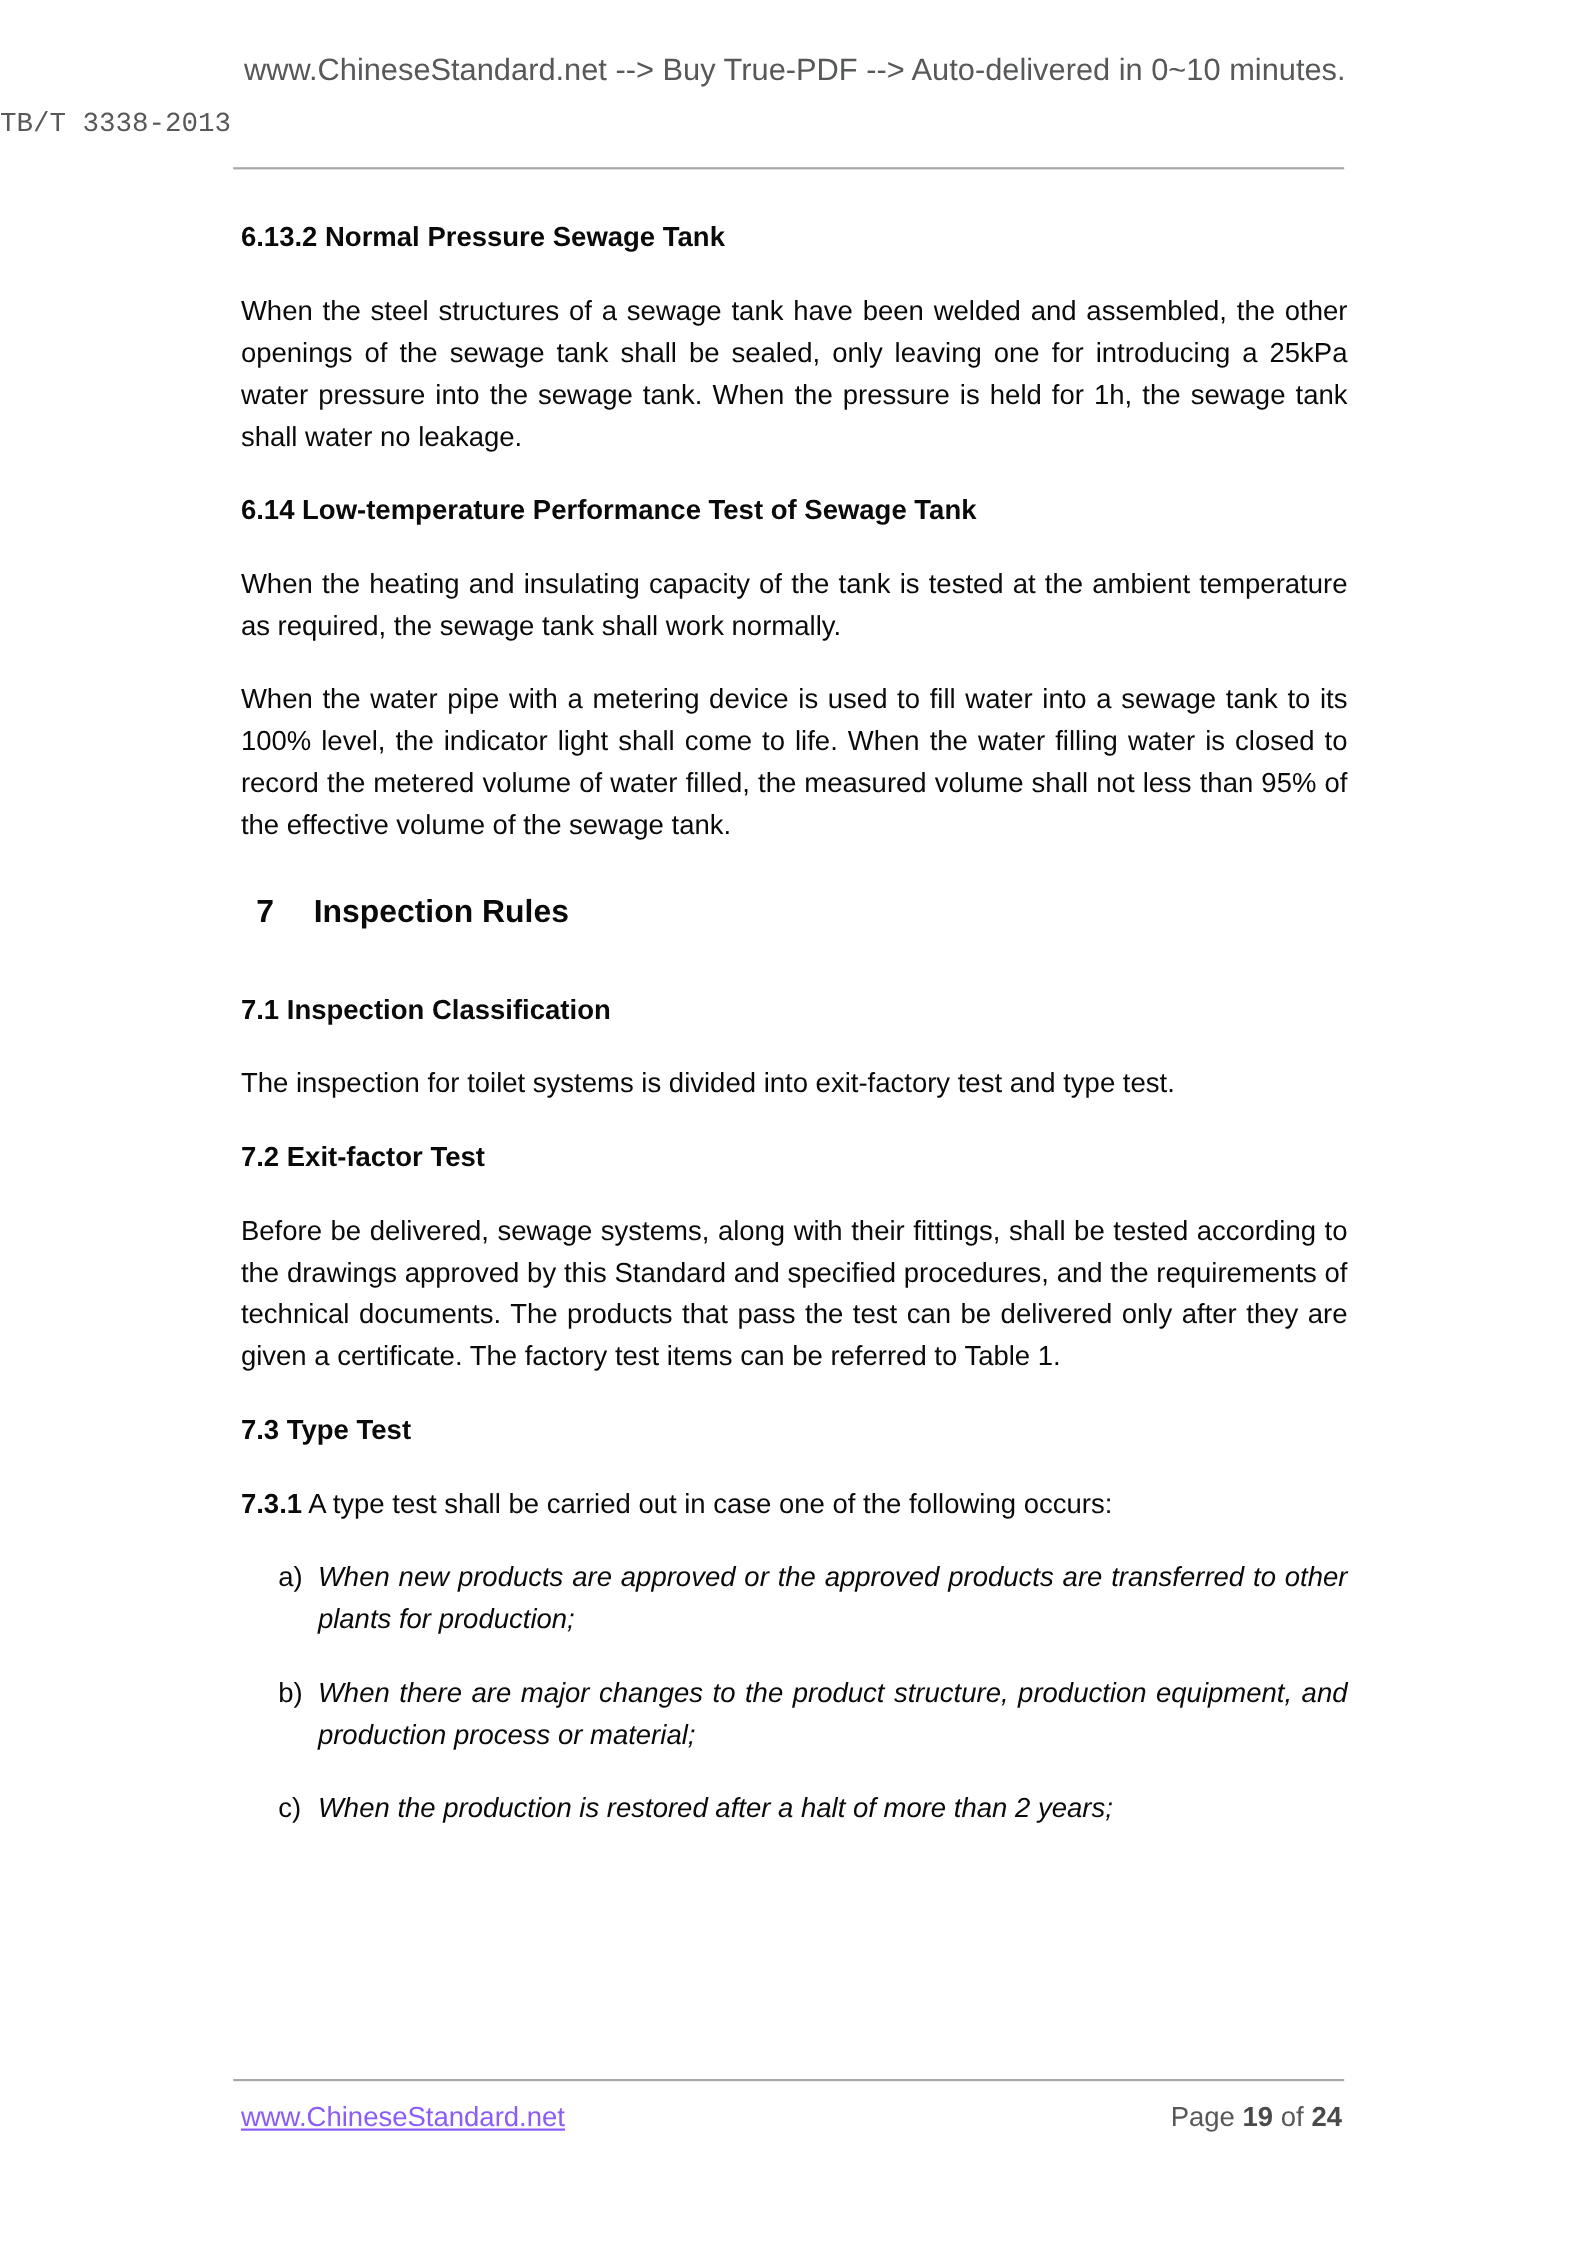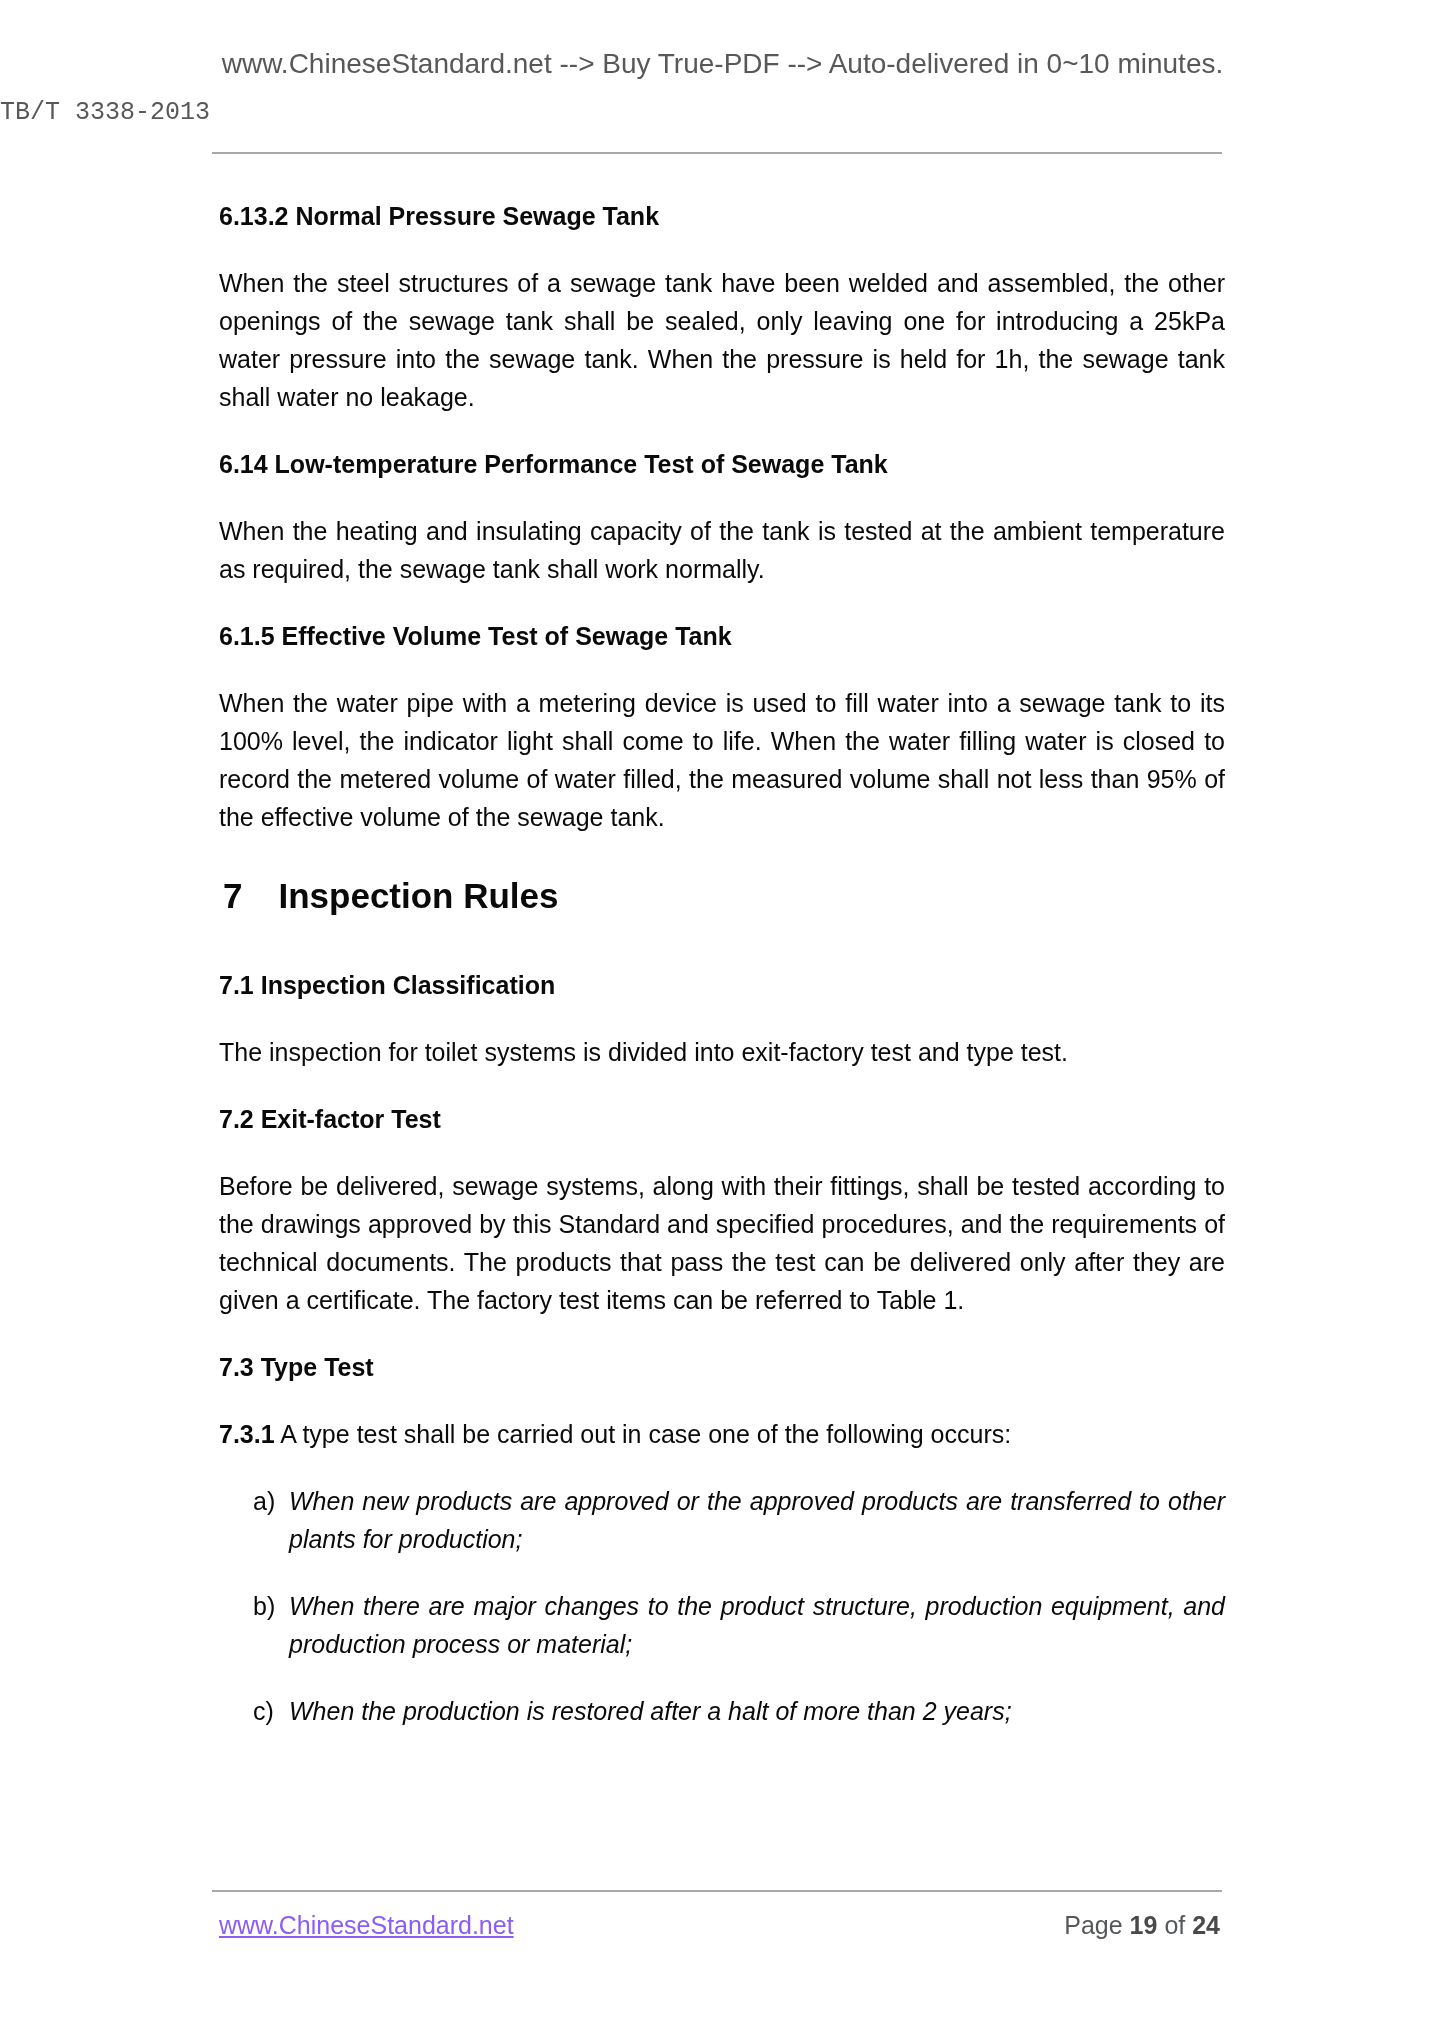--- a/index.html
+++ b/index.html
@@ -64,24 +64,24 @@
   .doc p.just {
     text-align: justify;
   }
   .doc h3 {
     font-size: 25px;
     line-height: 38px;
     font-weight: bold;
     margin: 29px 0;
   }
   h1.chapter {
-    font-size: 35px;
+    font-size: 29px;
     line-height: 44px;
     font-weight: bold;
-    margin: 38px 0 48px 4px;
+    margin: 38px 0 48px 14px;
   }
   h1.chapter .ch-num { margin-right: 36px; }
   .clause-label { font-weight: bold; }
   .list-item {
     display: flex;
     padding-left: 34px;
   }
   .list-item .marker {
     flex: 0 0 36px;
   }
@@ -122,21 +122,20 @@
 
 <div class="doc">
 
 
   <h3>6.13.2 Normal Pressure Sewage Tank</h3>
   <p class="just">When the steel structures of a sewage tank have been welded and assembled, the other openings of the sewage tank shall be sealed, only leaving one for introducing a 25kPa water pressure into the sewage tank. When the pressure is held for 1h, the sewage tank shall water no leakage.</p>
 
   <h3>6.14 Low-temperature Performance Test of Sewage Tank</h3>
   <p class="just">When the heating and insulating capacity of the tank is tested at the ambient temperature as required, the sewage tank shall work normally.</p>
 
-  <h3>6.1.5 Effective Volume Test of Sewage Tank</h3>
   <p class="just">When the water pipe with a metering device is used to fill water into a sewage tank to its 100% level, the indicator light shall come to life. When the water filling water is closed to record the metered volume of water filled, the measured volume shall not less than 95% of the effective volume of the sewage tank.</p>
 
   <h1 class="chapter">
     <span class="ch-num">7</span><span>Inspection Rules</span>
   </h1>
 
   <h3>7.1 Inspection Classification</h3>
   <p class="just">The inspection for toilet systems is divided into exit-factory test and type test.</p>
 
   <h3>7.2 Exit-factor Test</h3>

